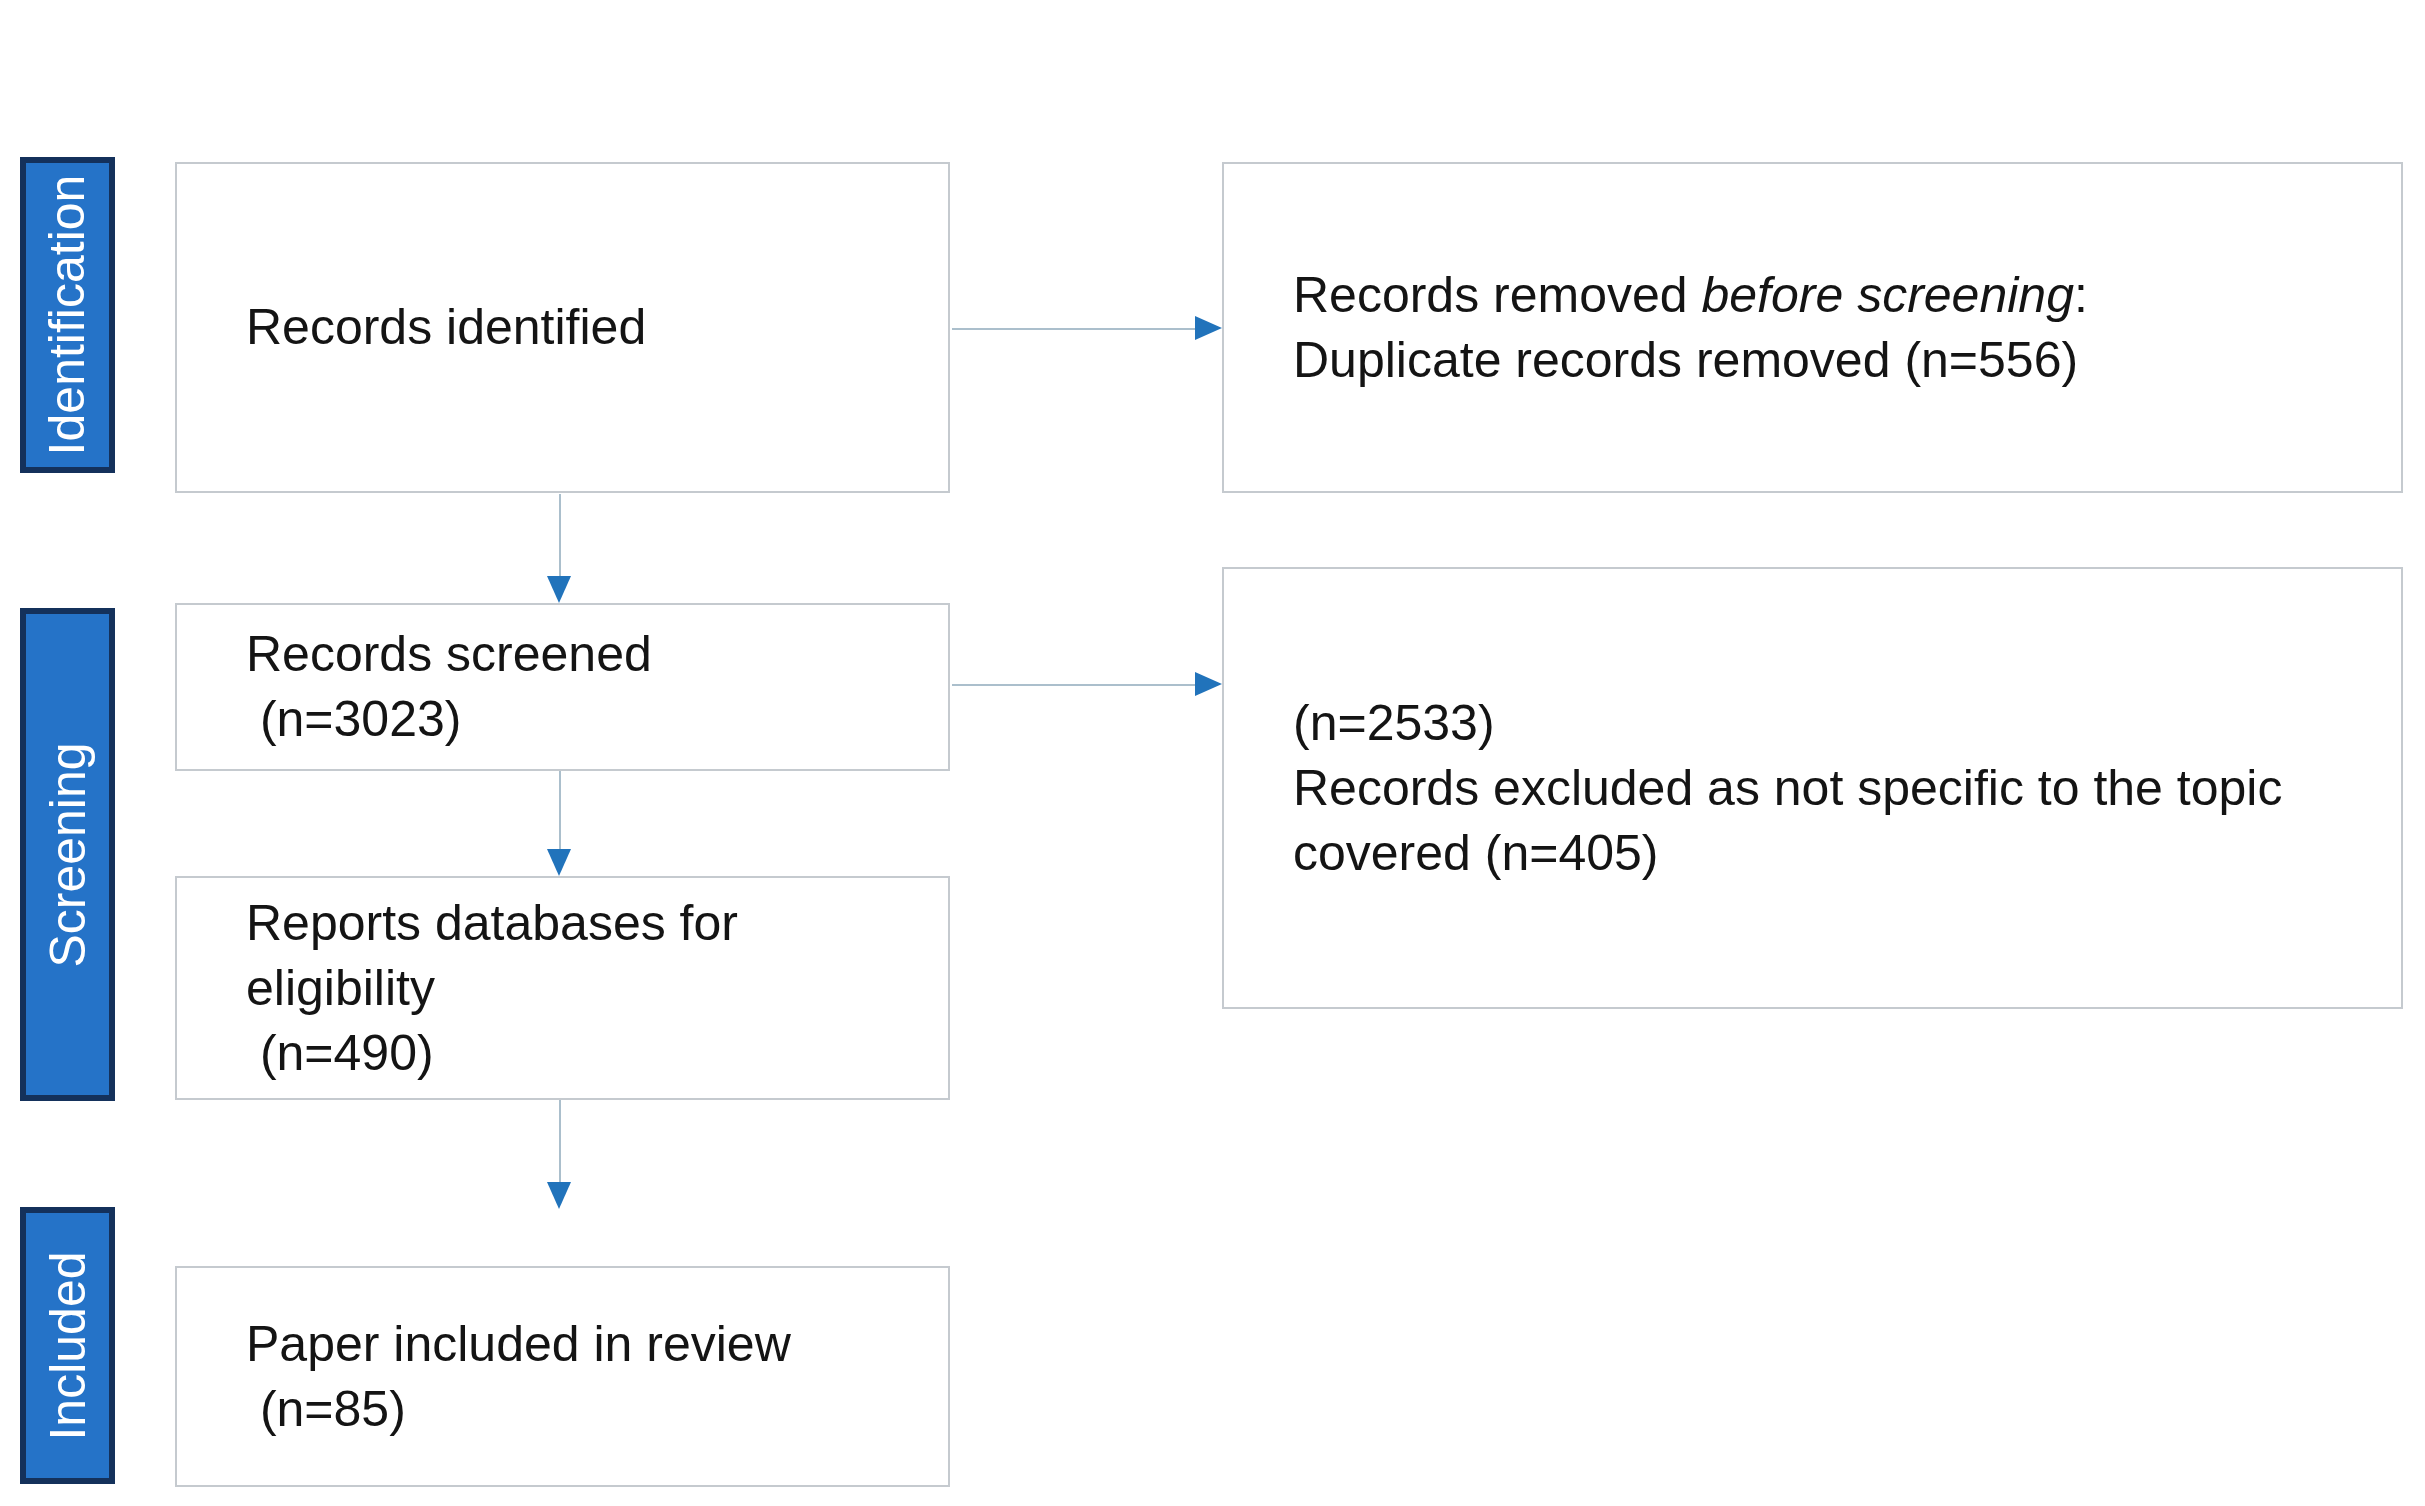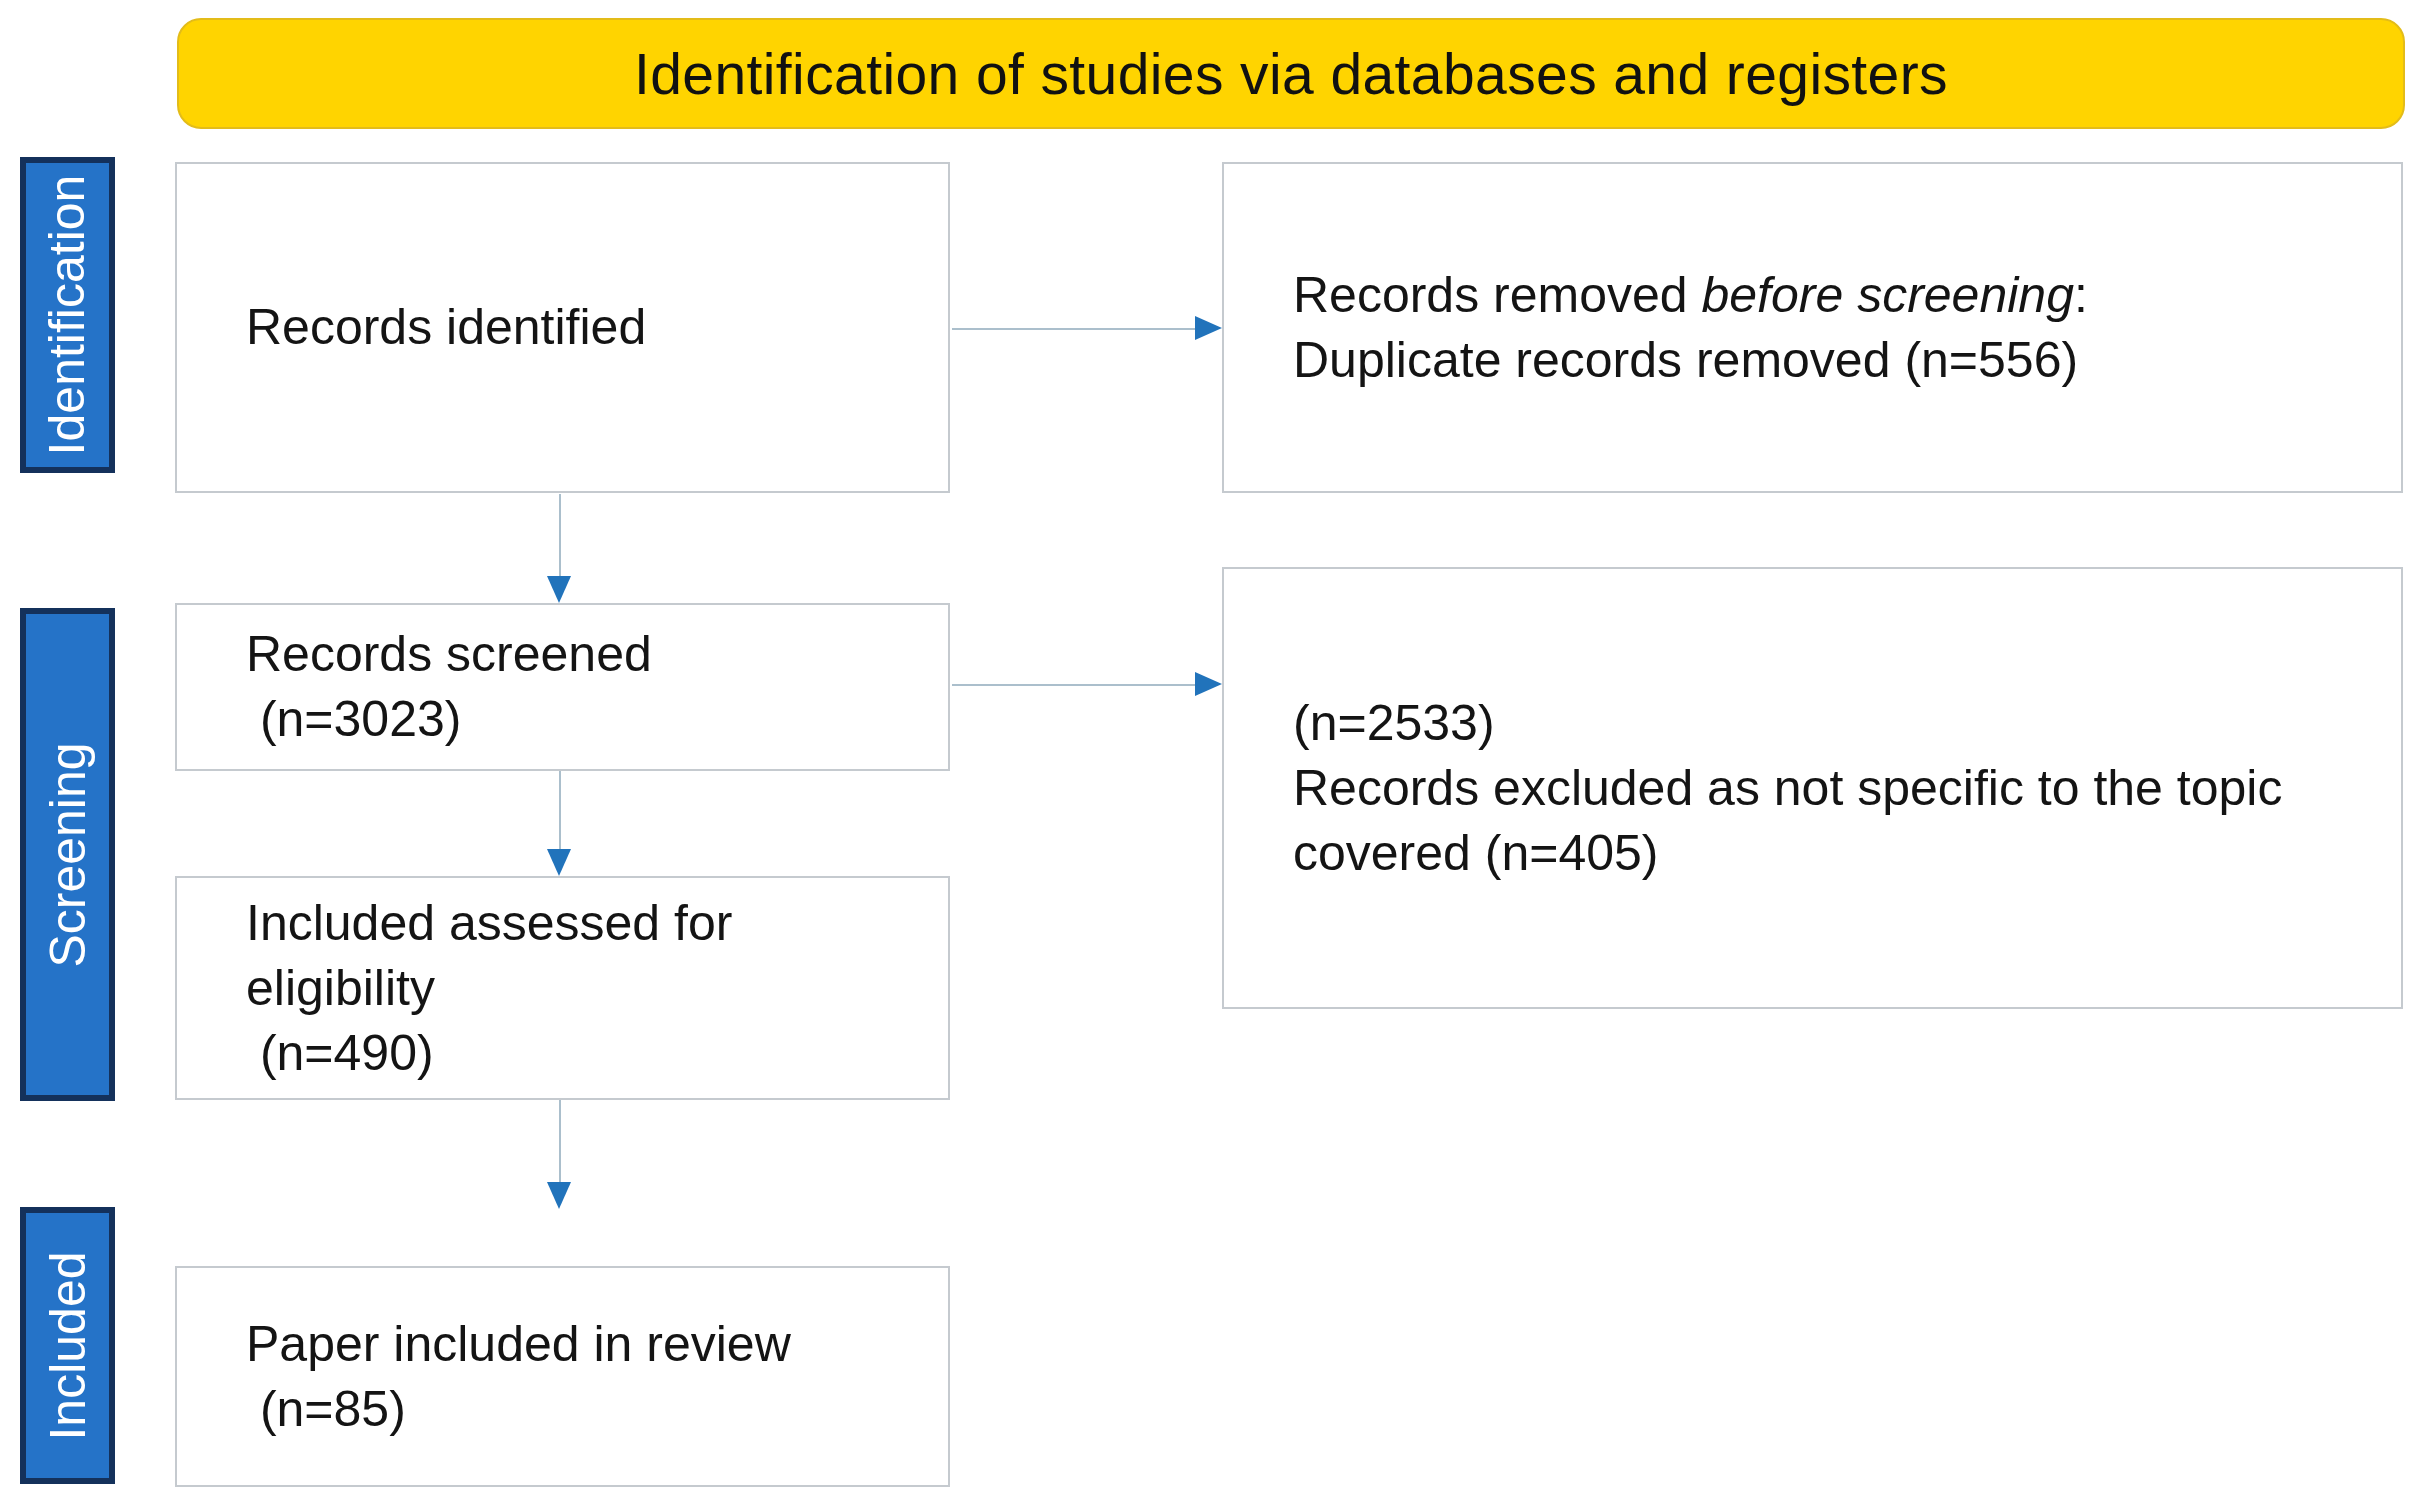--- a/index.html
+++ b/index.html
@@ -88,23 +88,20 @@
     border-left: 12.8px solid transparent;
     border-right: 12.8px solid transparent;
     border-top: 27px solid var(--arrow-head, #2173BB);
   }
 </style>
 </head>
 <body>
 
 <div id="canvas">
 
-  <div class="banner">
-    <div class="banner-title">Identification of studies via databases and registers</div>
-  </div>
 
   <div class="vbar" style="top:157px; height:316px;">
     <span class="vbar-label">Identification</span>
   </div>
   <div class="vbar" style="top:608px; height:493px;">
     <span class="vbar-label">Screening</span>
   </div>
   <div class="vbar" style="top:1207px; height:277px;">
     <span class="vbar-label">Included</span>
   </div>
@@ -123,21 +120,21 @@
     <div class="ln"> (n=3023)</div>
   </div>
 
   <div class="fbox" style="left:1222px; top:567px; width:1181px; height:442px;">
     <div class="ln">(n=2533)</div>
     <div class="ln">Records excluded as not specific to the topic</div>
     <div class="ln">covered (n=405)</div>
   </div>
 
   <div class="fbox" style="left:175px; top:876px; width:775px; height:224px;">
-    <div class="ln">Included assessed for</div>
+    <div class="ln">Reports databases for</div>
     <div class="ln">eligibility</div>
     <div class="ln"> (n=490)</div>
   </div>
 
   <div class="fbox" style="left:175px; top:1266px; width:775px; height:221px;">
     <div class="ln">Paper included in review</div>
     <div class="ln"> (n=85)</div>
   </div>
 
   <div class="harrow" style="left:952px; top:315px; width:270px;">

